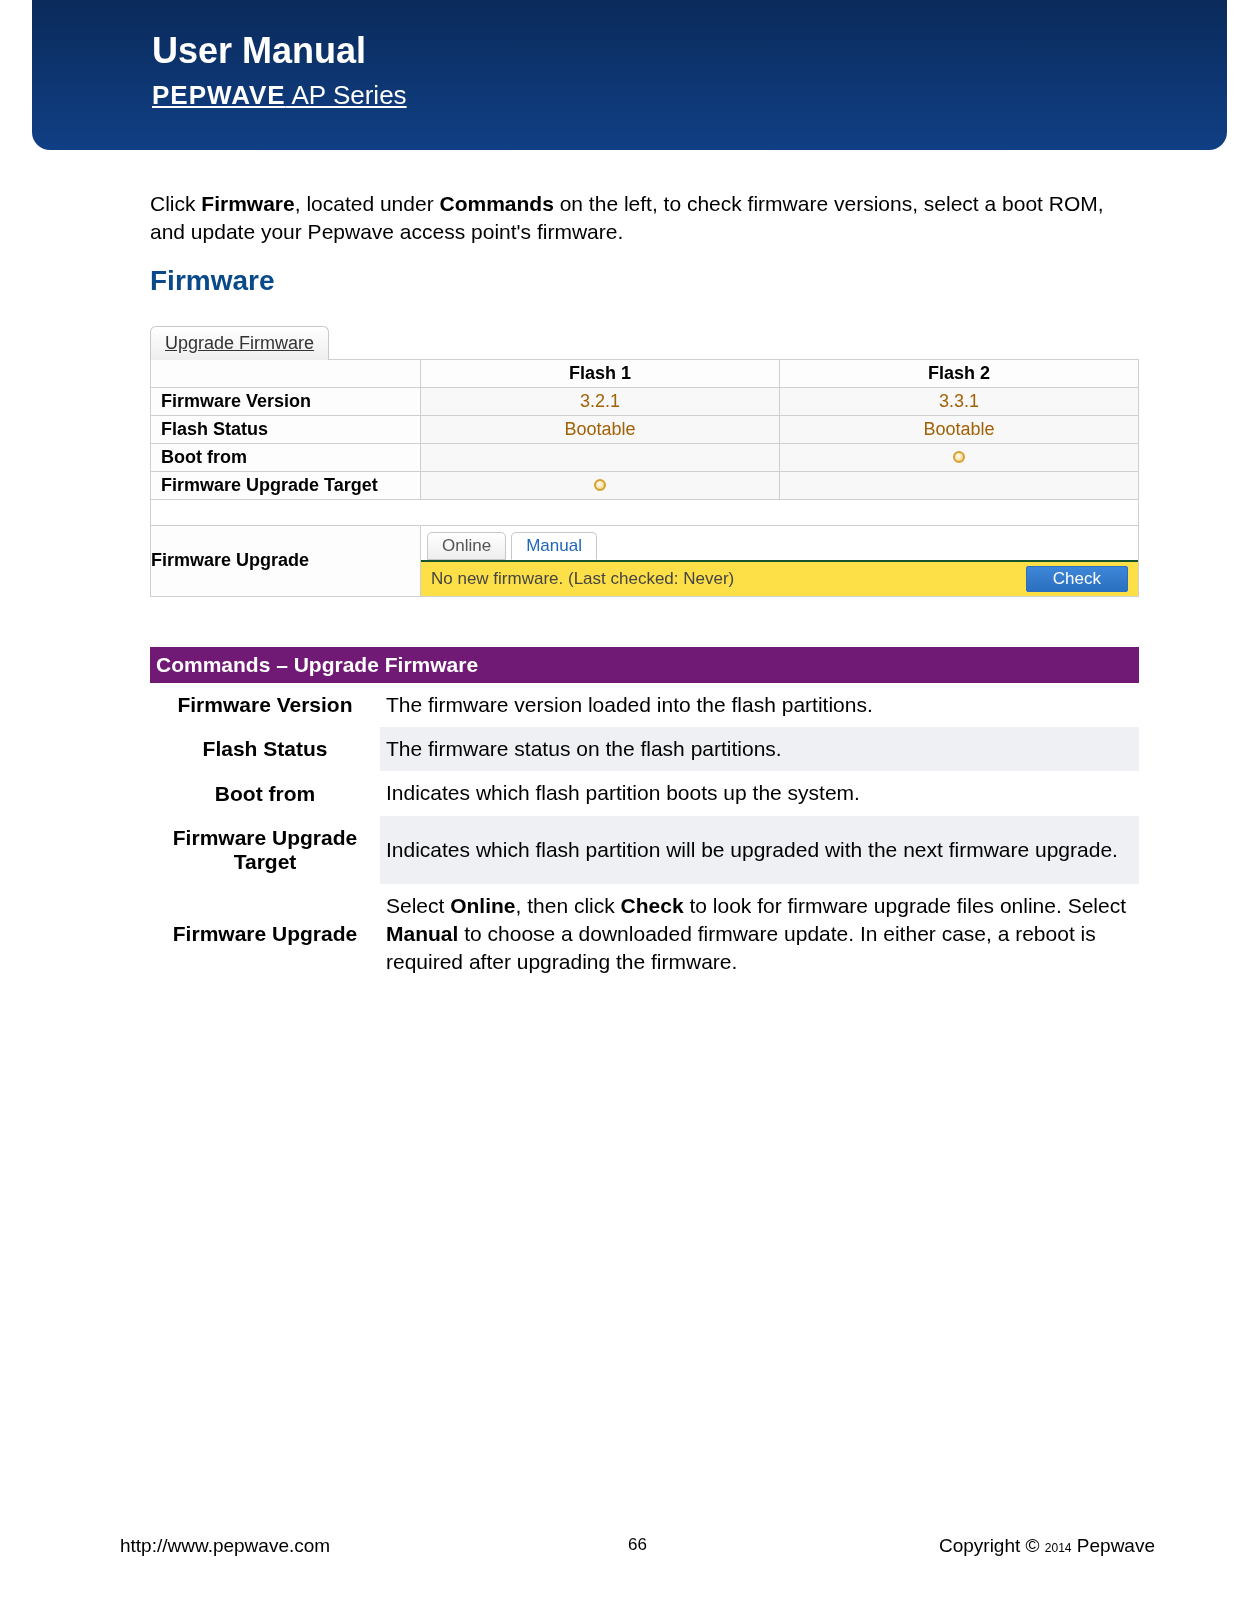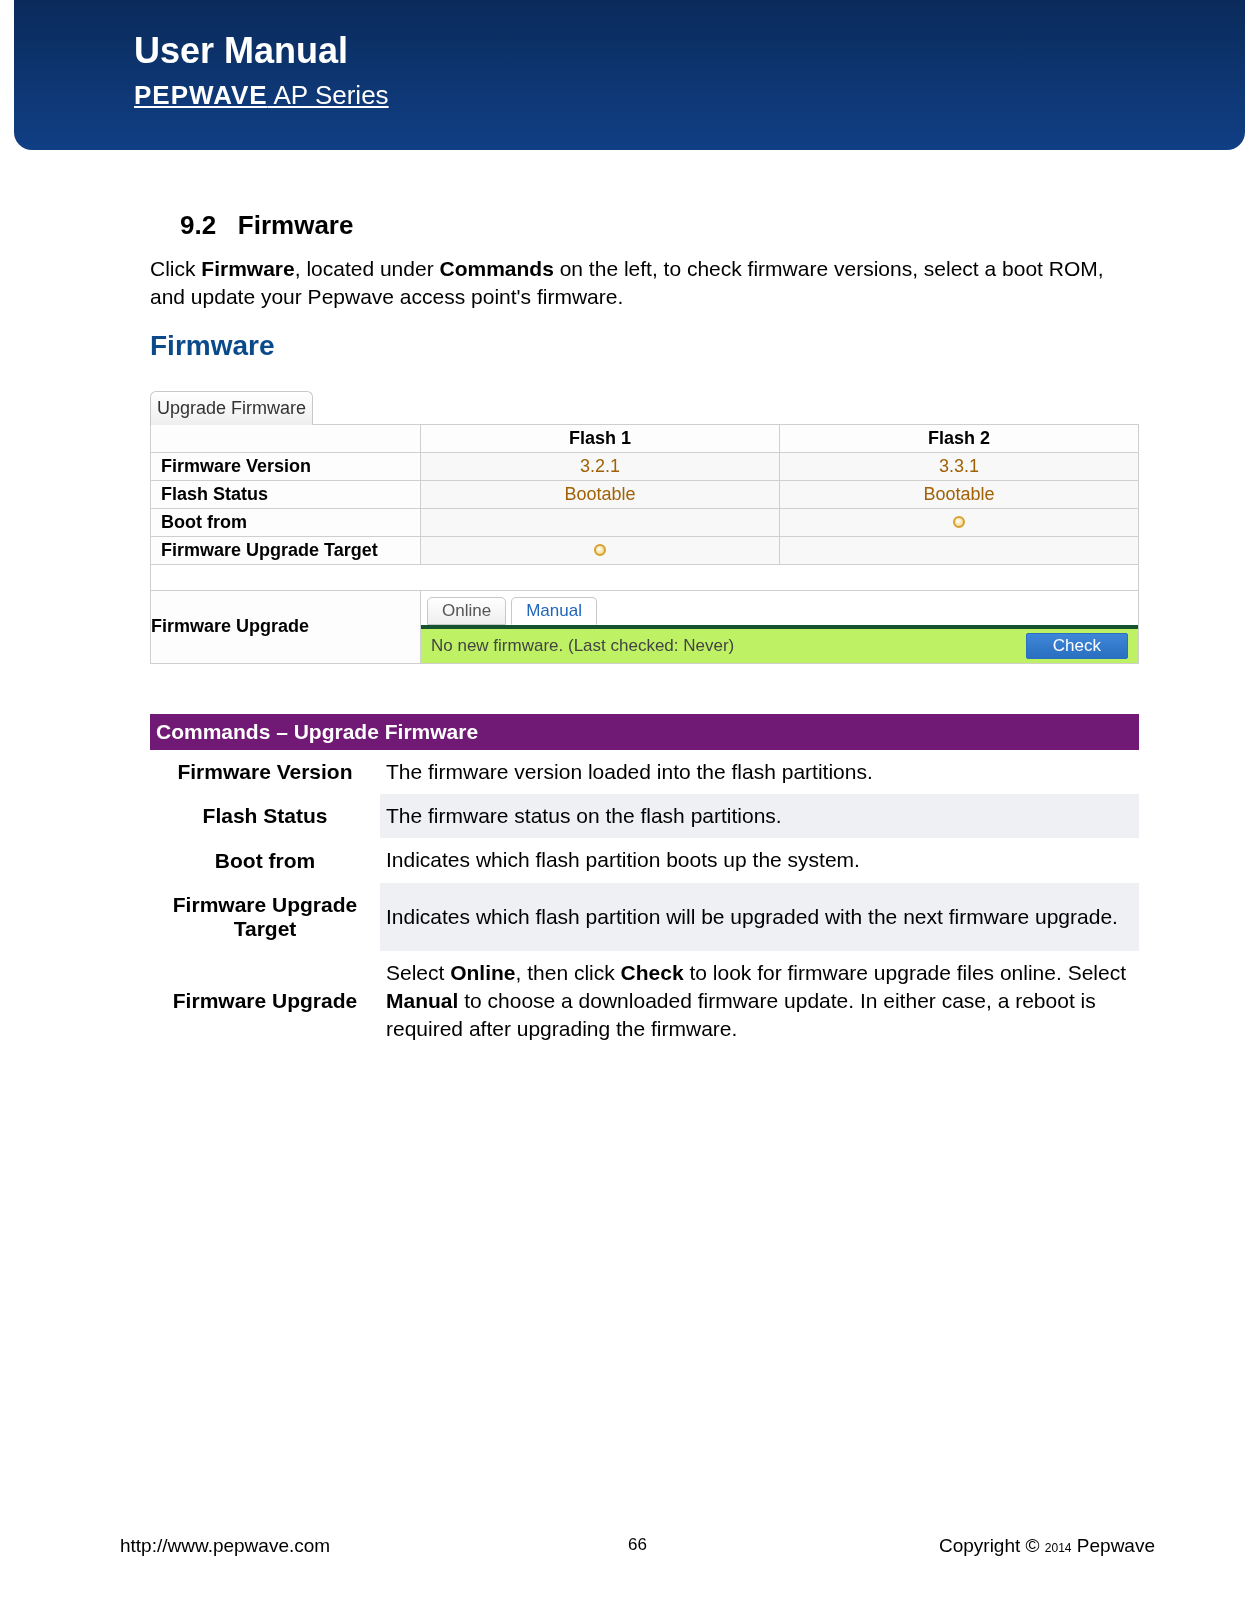--- a/index.html
+++ b/index.html
@@ -8,21 +8,21 @@
       background: #fff;
       width: 1259px;
       height: 1607px;
       position: relative;
     }
     .page-header {
       background: linear-gradient(to bottom, #0a2a5a 0%, #0d3570 50%, #113f85 100%);
       color: #fff;
       padding: 30px 40px 30px 120px;
       border-radius: 0 0 18px 18px;
-      margin: 0 14px;
+      margin: 0 32px;
       height: 150px;
     }
     .page-header h1 {
       font-size: 36px;
       font-weight: bold;
       margin-bottom: 8px;
     }
     .brand-line {
       font-size: 26px;
       font-weight: normal;
@@ -57,25 +57,26 @@
       font-size: 28px;
       font-weight: bold;
       margin-bottom: 28px;
     }
     .tab {
       display: inline-block;
       border: 1px solid #c8c8c8;
       border-bottom: none;
       border-radius: 6px 6px 0 0;
       background: linear-gradient(#fff, #eee);
-      padding: 6px 6px;
+      padding: 6px 14px;
       font-size: 18px;
       color: #333;
       position: relative;
       top: 1px;
+      text-decoration: underline;
     }
     .fw-table {
       width: 100%;
       border-collapse: collapse;
       font-size: 18px;
     }
     .fw-table th, .fw-table td {
       border: 1px solid #cfcfcf;
       padding: 3px 10px;
       text-align: left;
@@ -115,22 +116,22 @@
       font-size: 17px;
       color: #555;
     }
     .sub-tab.active {
       color: #2266bb;
       font-weight: normal;
       background: #fff;
       border-bottom-color: #fff;
     }
     .status-bar {
-      background: #bef264;
-      border-top: 4px solid #14532d;
+      background: #fde047;
+      border-top: 2px solid #14532d;
       padding: 4px 10px;
       display: flex;
       justify-content: space-between;
       align-items: center;
       font-size: 17px;
       color: #444;
     }
     .check-btn {
       background: linear-gradient(#3e87d8, #2a6fc0);
       color: #fff;
@@ -185,23 +186,20 @@
 
 <div class="page-header">
   <h1>User Manual</h1>
   <div class="brand-line">
     <span class="brand-bold">PEPWAVE</span><span class="brand-light"> AP Series</span>
   </div>
 </div>
 
 <div class="content">
 
-  <div class="section-heading">
-    <span>9.2</span>&nbsp;&nbsp;&nbsp;<span>Firmware</span>
-  </div>
 
   <p class="intro-text">
     <span>Click </span><b>Firmware</b><span>, located under </span><b>Commands</b><span> on the left, to check firmware versions, select a boot ROM, and update your Pepwave access point's firmware.</span>
   </p>
 
   <div class="fw-shot">
     <div class="fw-title">Firmware</div>
 
     <span class="tab">Upgrade Firmware</span>
     <table class="fw-table">

